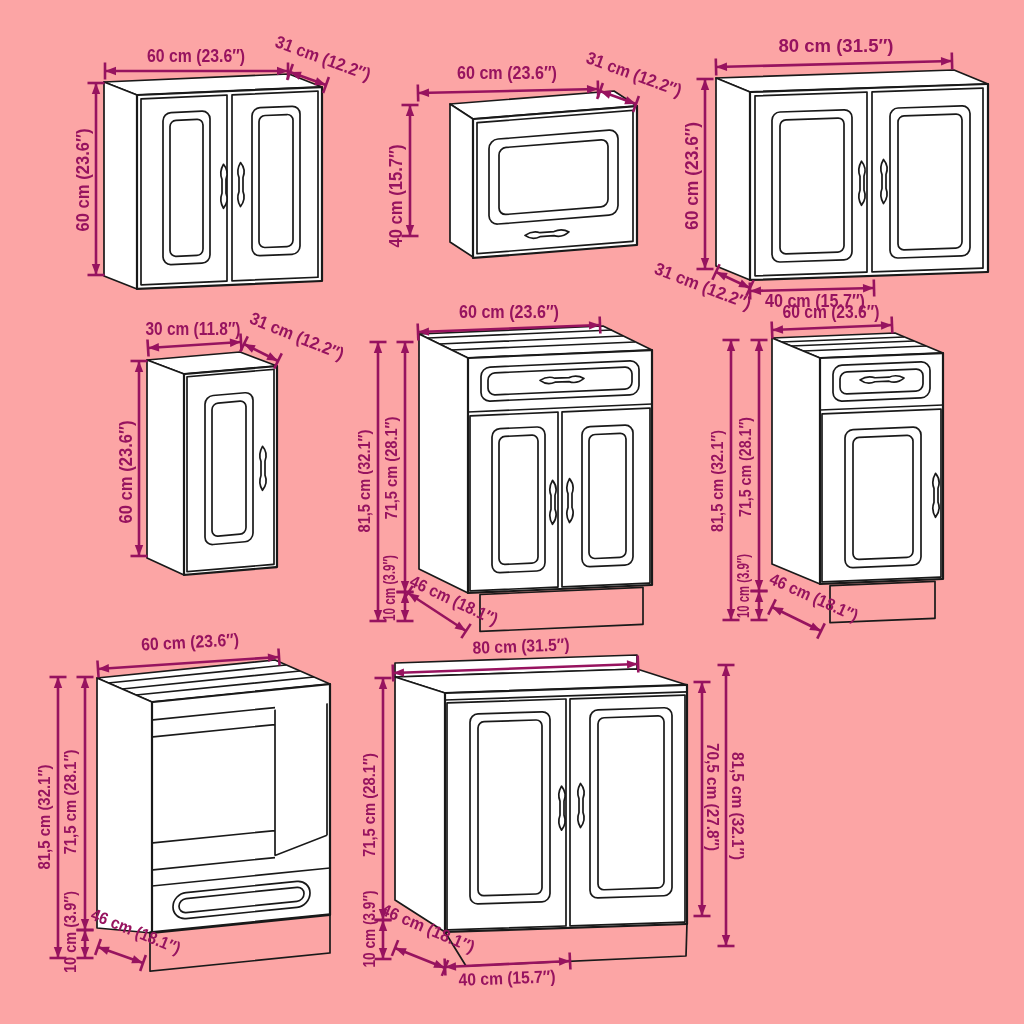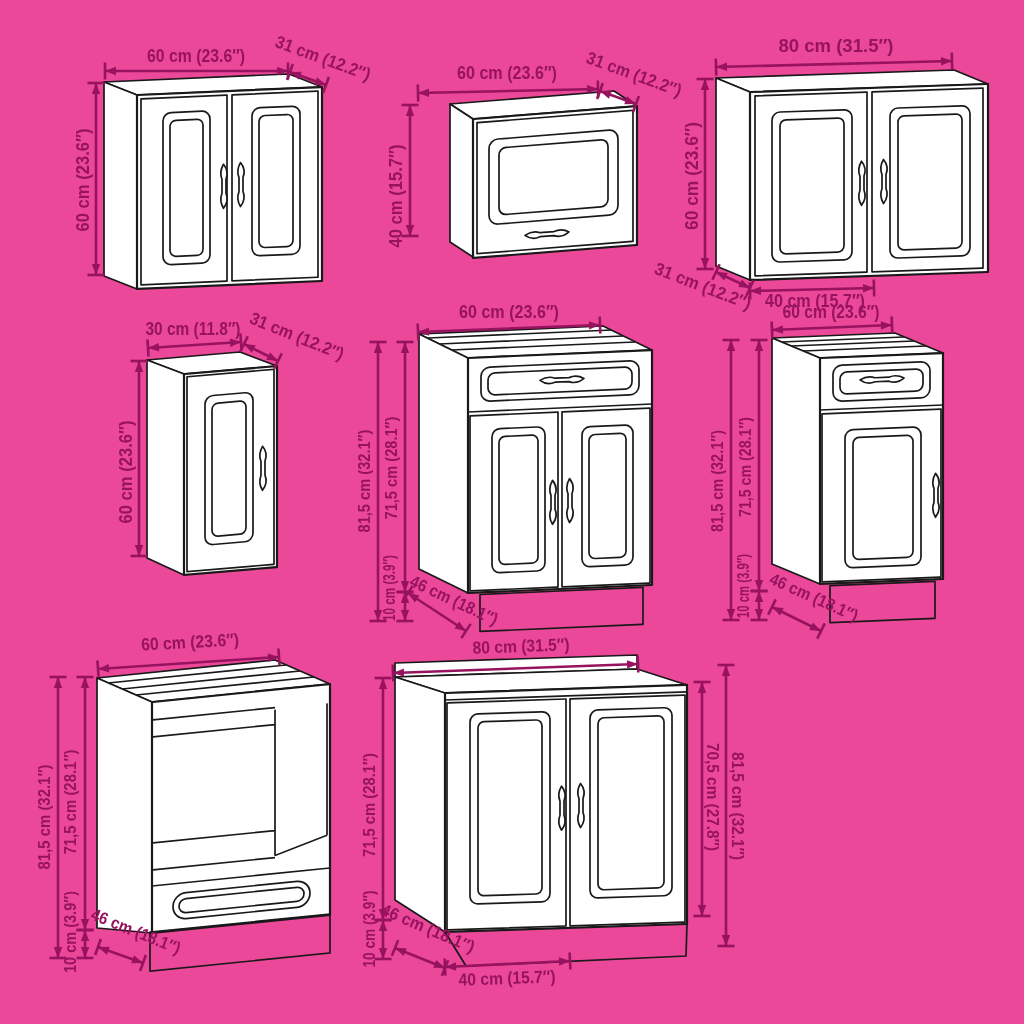--- a/index.html
+++ b/index.html
@@ -1,16 +1,16 @@
 <!DOCTYPE html>
 <html><head>
 <meta charset="utf-8">
 <style>
   html,body{margin:0;padding:0;background:#fff;}
-  #stage{width:1024px;height:1024px;position:relative;background:#ec4899;}
+  #stage{width:1024px;height:1024px;position:relative;background:#fca5a5;}
   svg text{font-family:"Liberation Sans",sans-serif;font-weight:bold;}
   .s2{stroke:#191919;stroke-width:2.2;fill:#fff;stroke-linejoin:round;}
   .s1{stroke:#191919;stroke-width:1.7;fill:none;stroke-linejoin:round;}
   .sw{stroke:#191919;stroke-width:1.7;fill:#fff;stroke-linejoin:round;}
 </style>
 </head>
 <body>
 
 <div id="stage">
 <svg width="1024" height="1024" viewBox="0 0 1024 1024">

